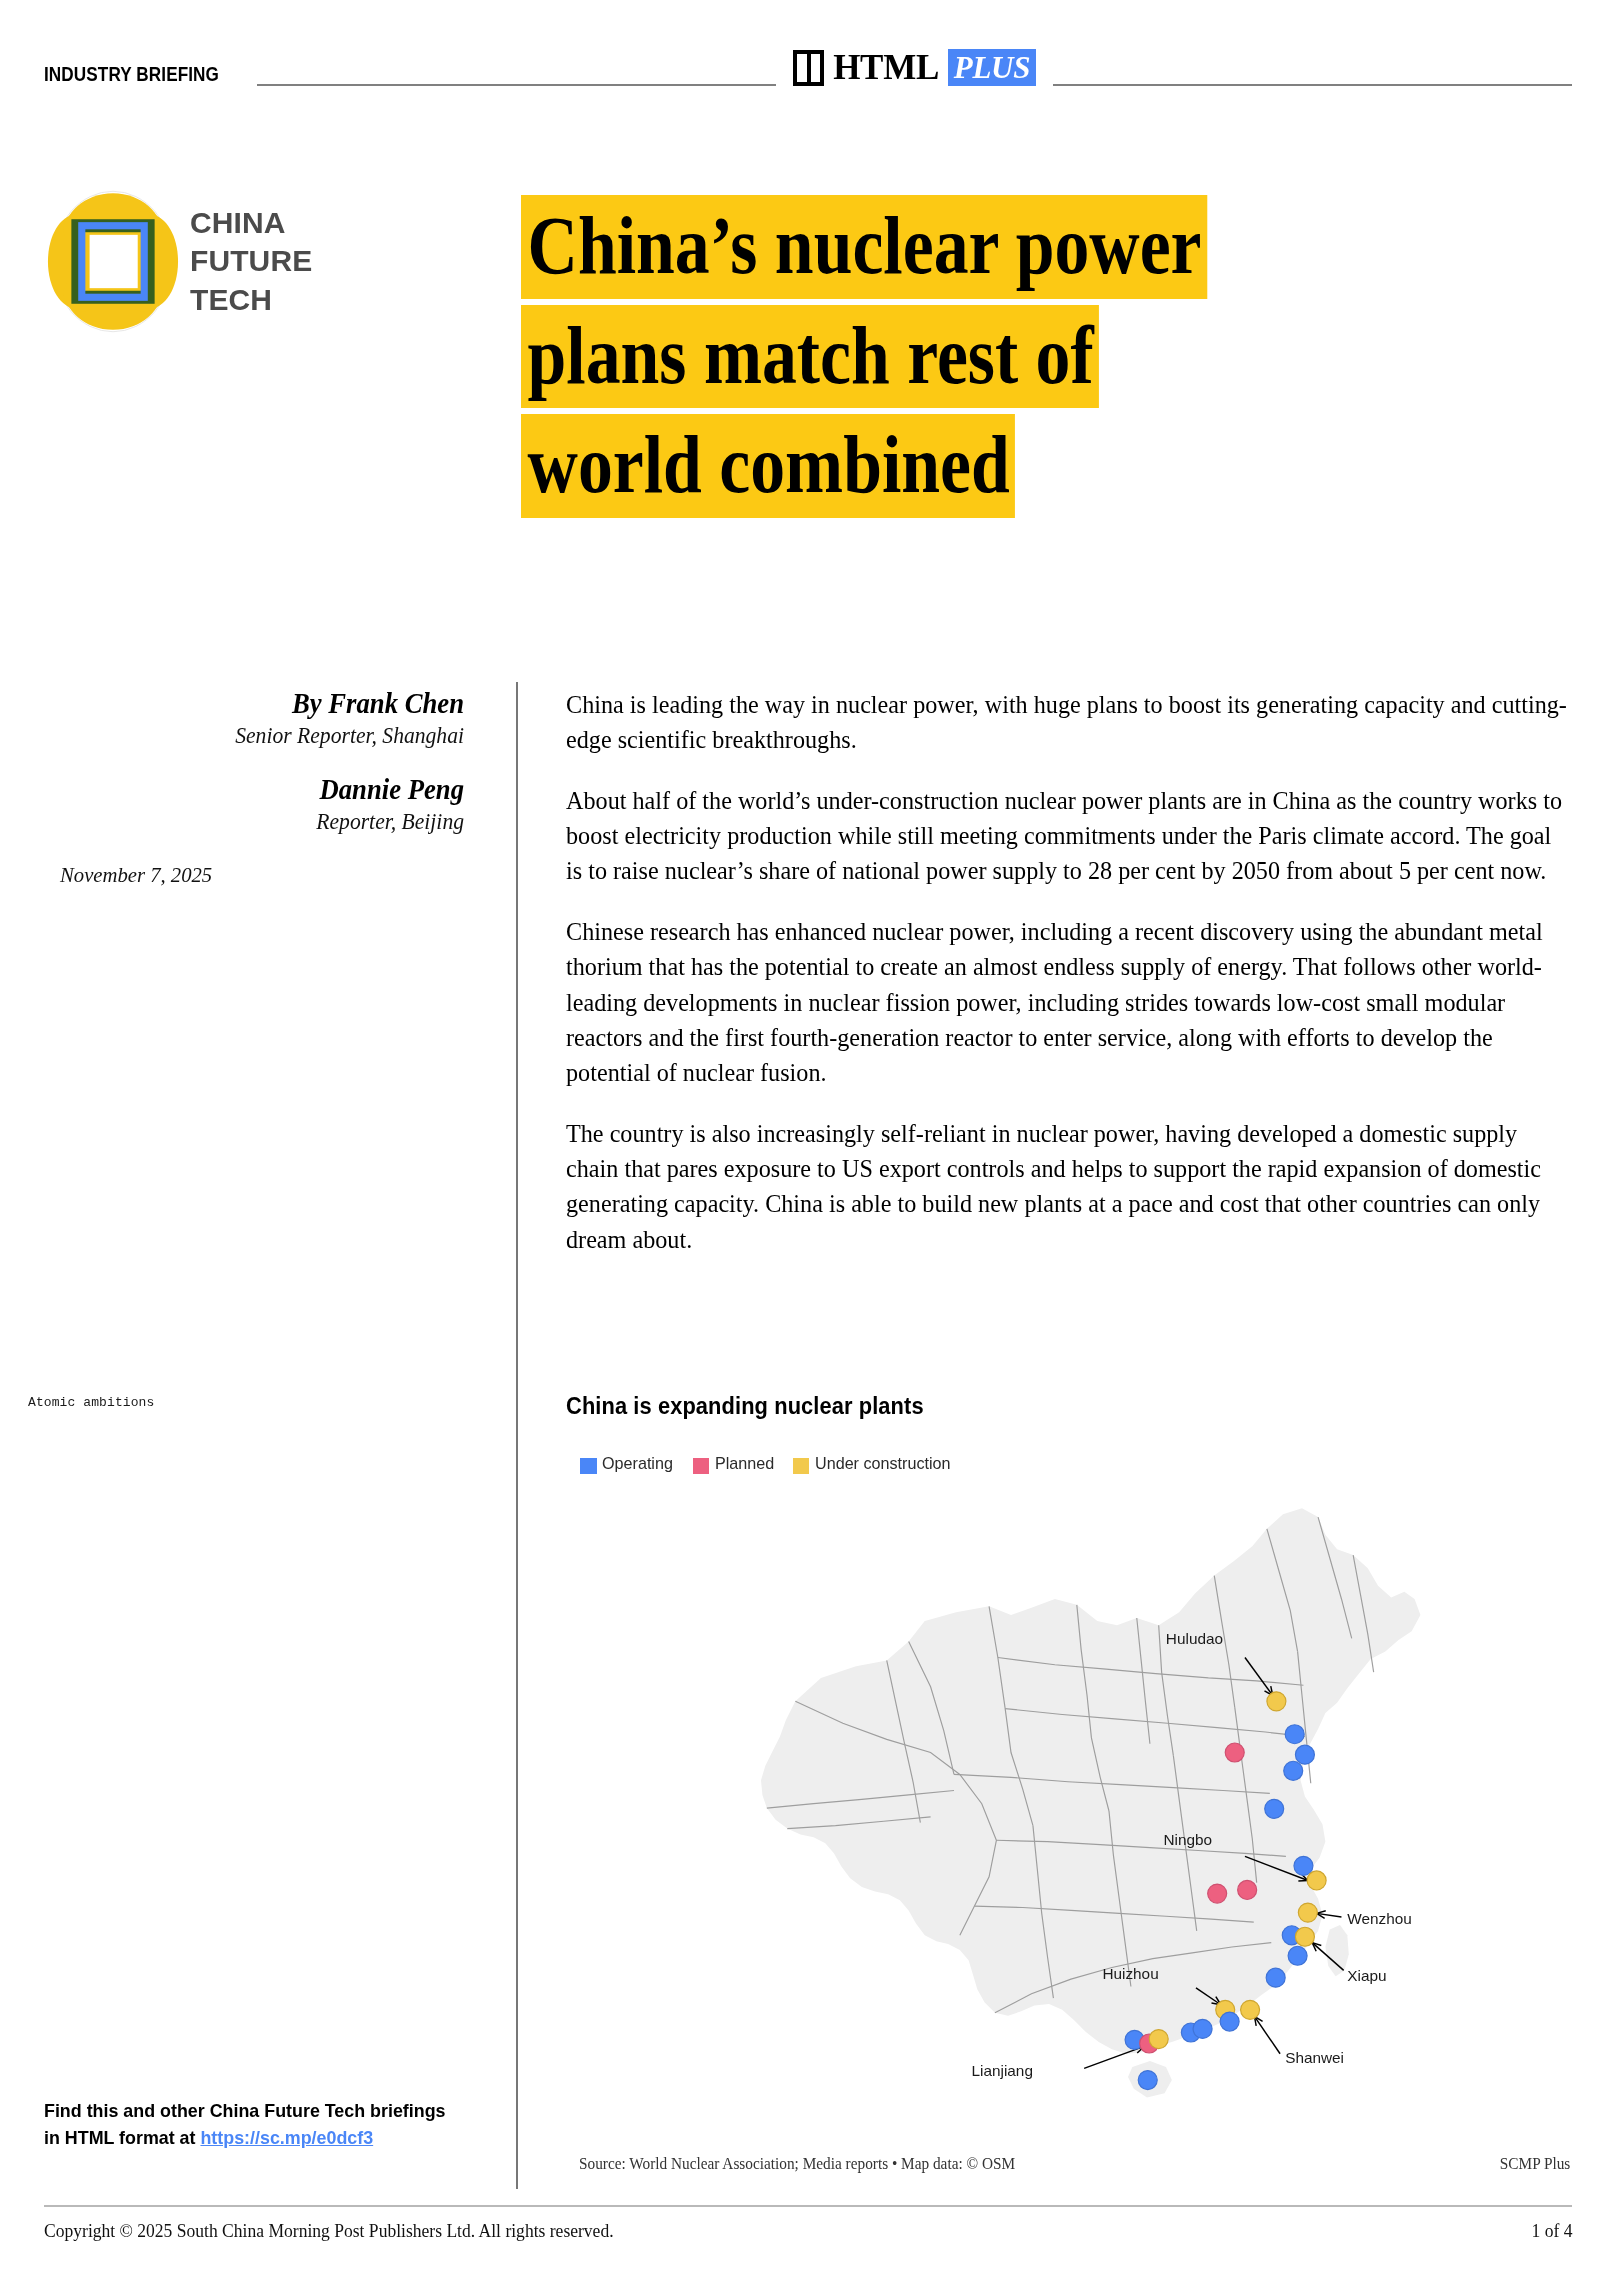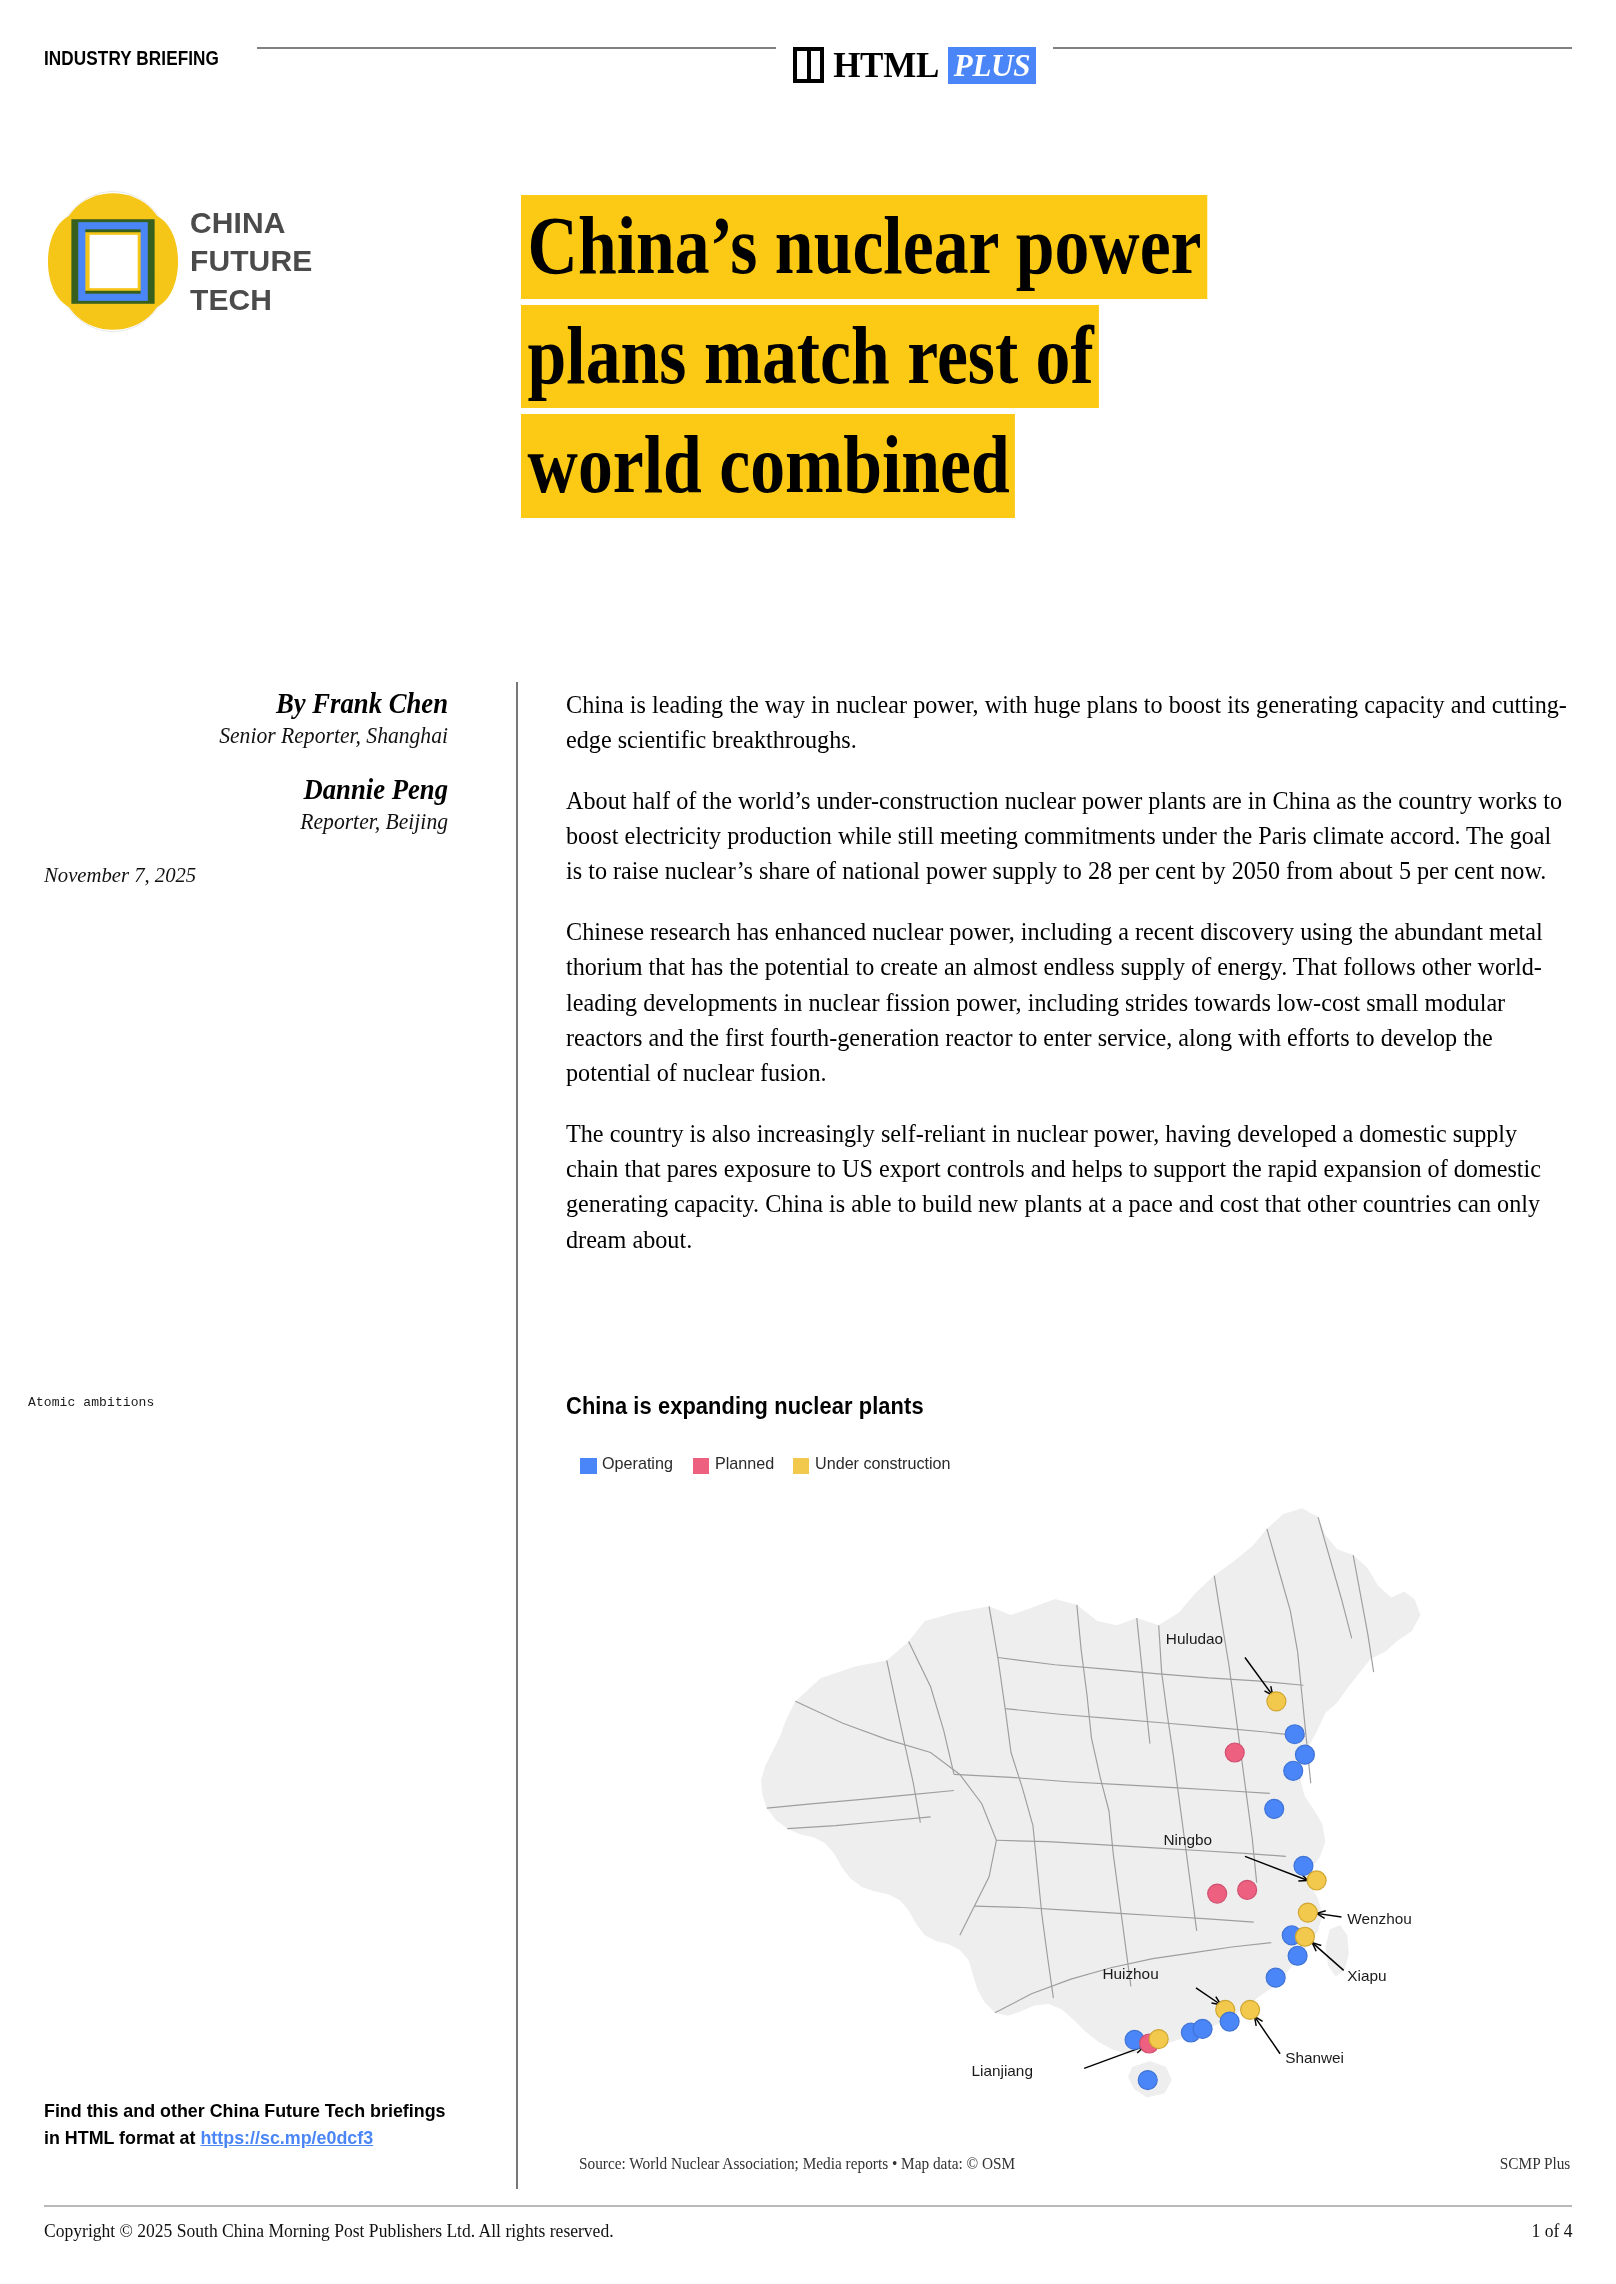--- a/index.html
+++ b/index.html
@@ -17,21 +17,21 @@
   }
 
   
   .page-header {
     position: absolute;
     top: 47px;
     left: 44px;
     right: 44px;
     height: 39px;
     display: flex;
-    align-items: flex-start;
+    align-items: flex-end;
     gap: 0;
   }
   .kicker {
     font-family: "Liberation Sans", sans-serif;
     font-weight: bold;
     font-size: 19.5px;
     letter-spacing: 0.1px;
     color: #000;
     white-space: nowrap;
     transform: scaleX(0.88);
@@ -144,21 +144,21 @@
     top: 682px;
     width: 2px;
     height: 1507px;
     background: #777777;
   }
 
   
   .byline-block {
     position: absolute;
     top: 687px;
-    left: 44px;
+    left: 60px;
     width: 404px;
     text-align: right;
   }
   .author {
     font-family: "Liberation Serif", serif;
     font-weight: bold;
     font-style: italic;
     font-size: 29px;
     color: #000;
     line-height: 1.12;

